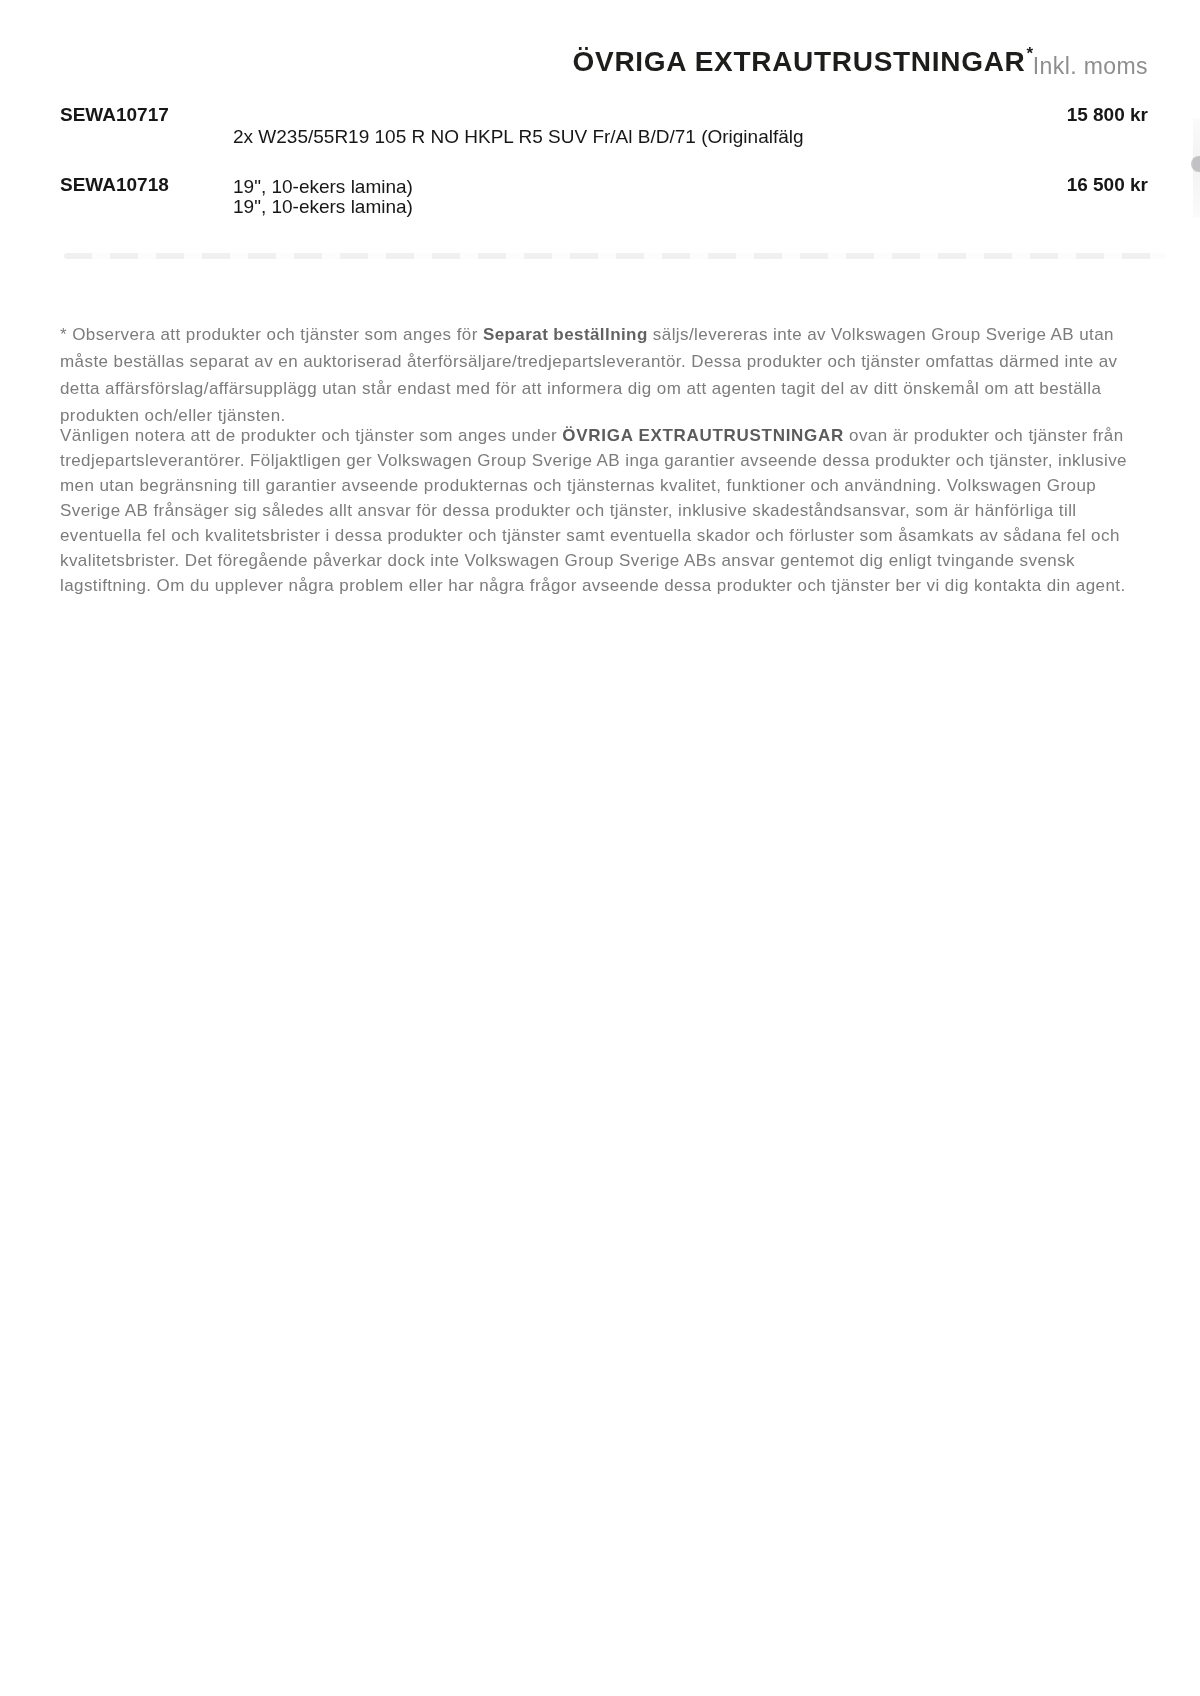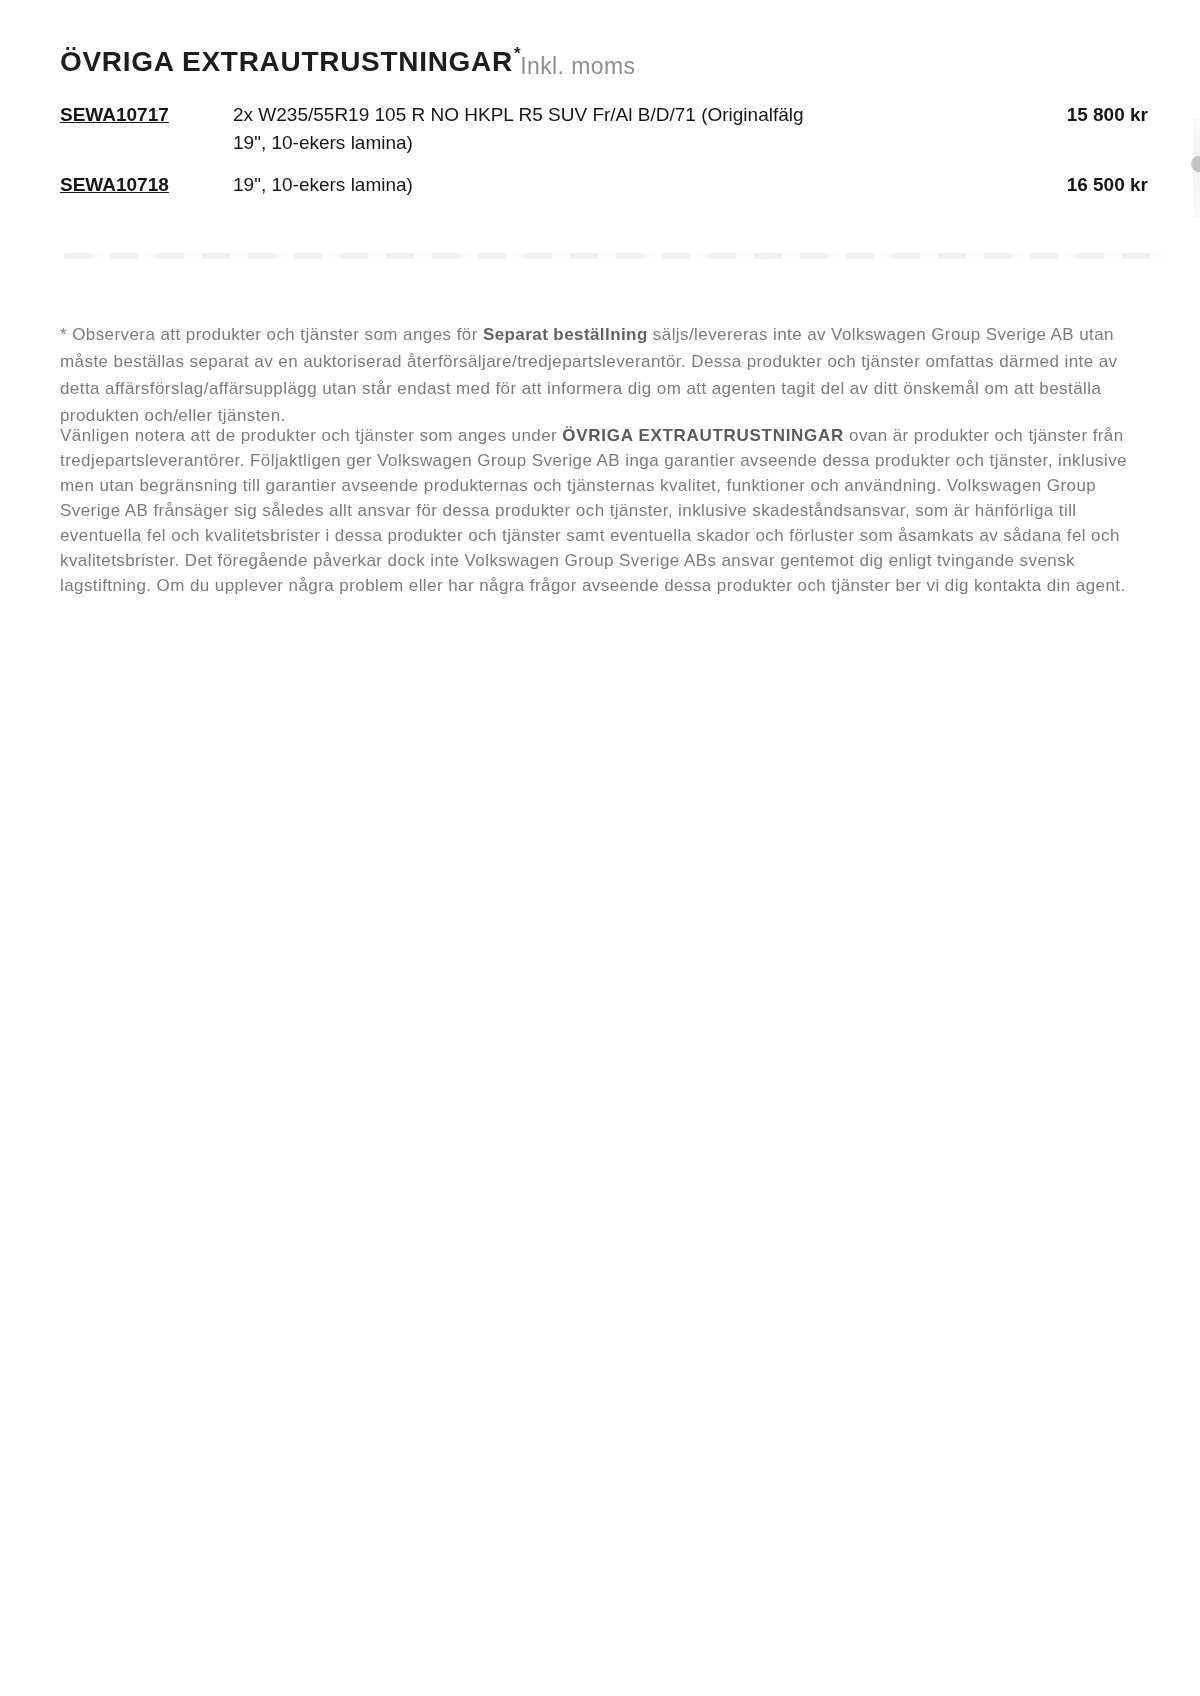--- a/index.html
+++ b/index.html
@@ -10,21 +10,21 @@
     background: #ffffff;
     font-family: "Liberation Sans", sans-serif;
     overflow: hidden;
   }
   .header-row {
     position: absolute;
     left: 60px;
     right: 52px;
     top: 46px;
     display: flex;
-    justify-content: flex-start;
+    justify-content: flex-end;
     align-items: flex-start;
   }
   .title {
     font-size: 28px;
     font-weight: 700;
     letter-spacing: 0.7px;
     color: #1d1d1b;
     white-space: nowrap;
   }
   .title sup {
@@ -50,24 +50,23 @@
     font-size: 19px;
     line-height: 28px;
   }
   .item-row.row-1 { top: 101px; }
   .item-row.row-2 { top: 171px; }
   .item-code {
     flex: none;
     width: 173px;
     font-weight: 700;
     white-space: nowrap;
-    text-decoration: underline;
   }
   .item-desc { flex: 1; min-width: 0; }
-  .item-desc div { white-space: nowrap; }
+  .item-desc div { white-space: nowrap; margin-top: 22px; }
   .item-price {
     flex: none;
     font-weight: 700;
     text-align: left;
     white-space: nowrap;
   }
   .scan-smudge {
     position: absolute;
     left: 64px;
     right: 34px;

